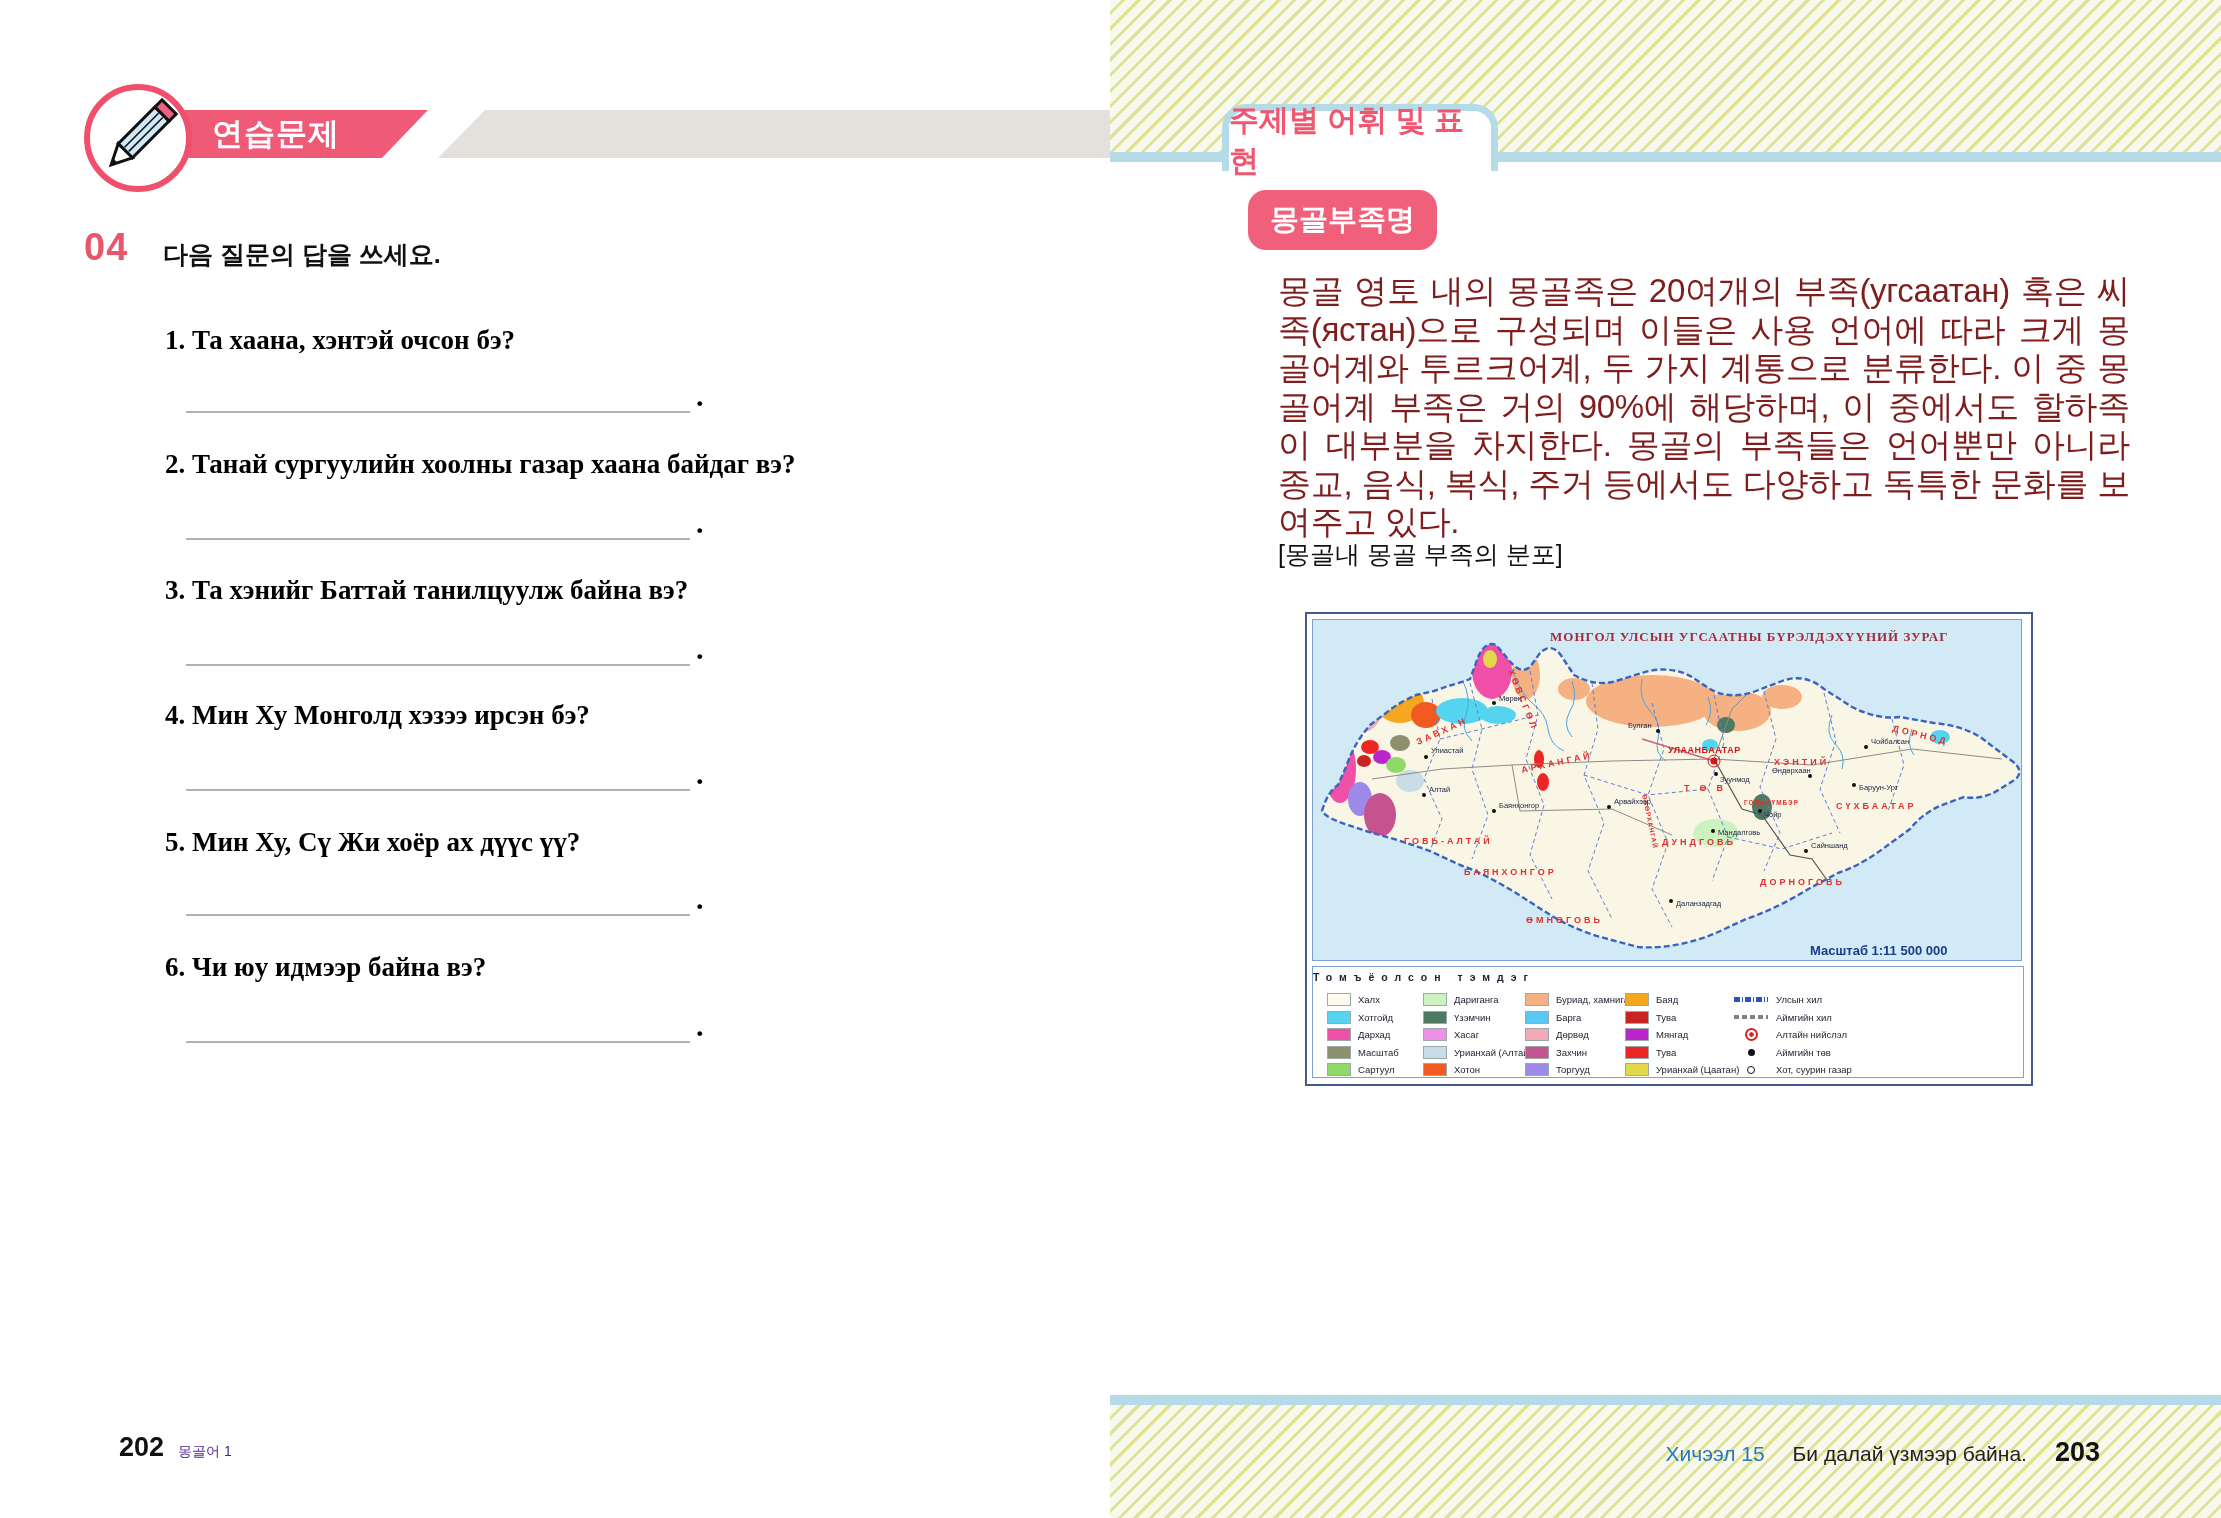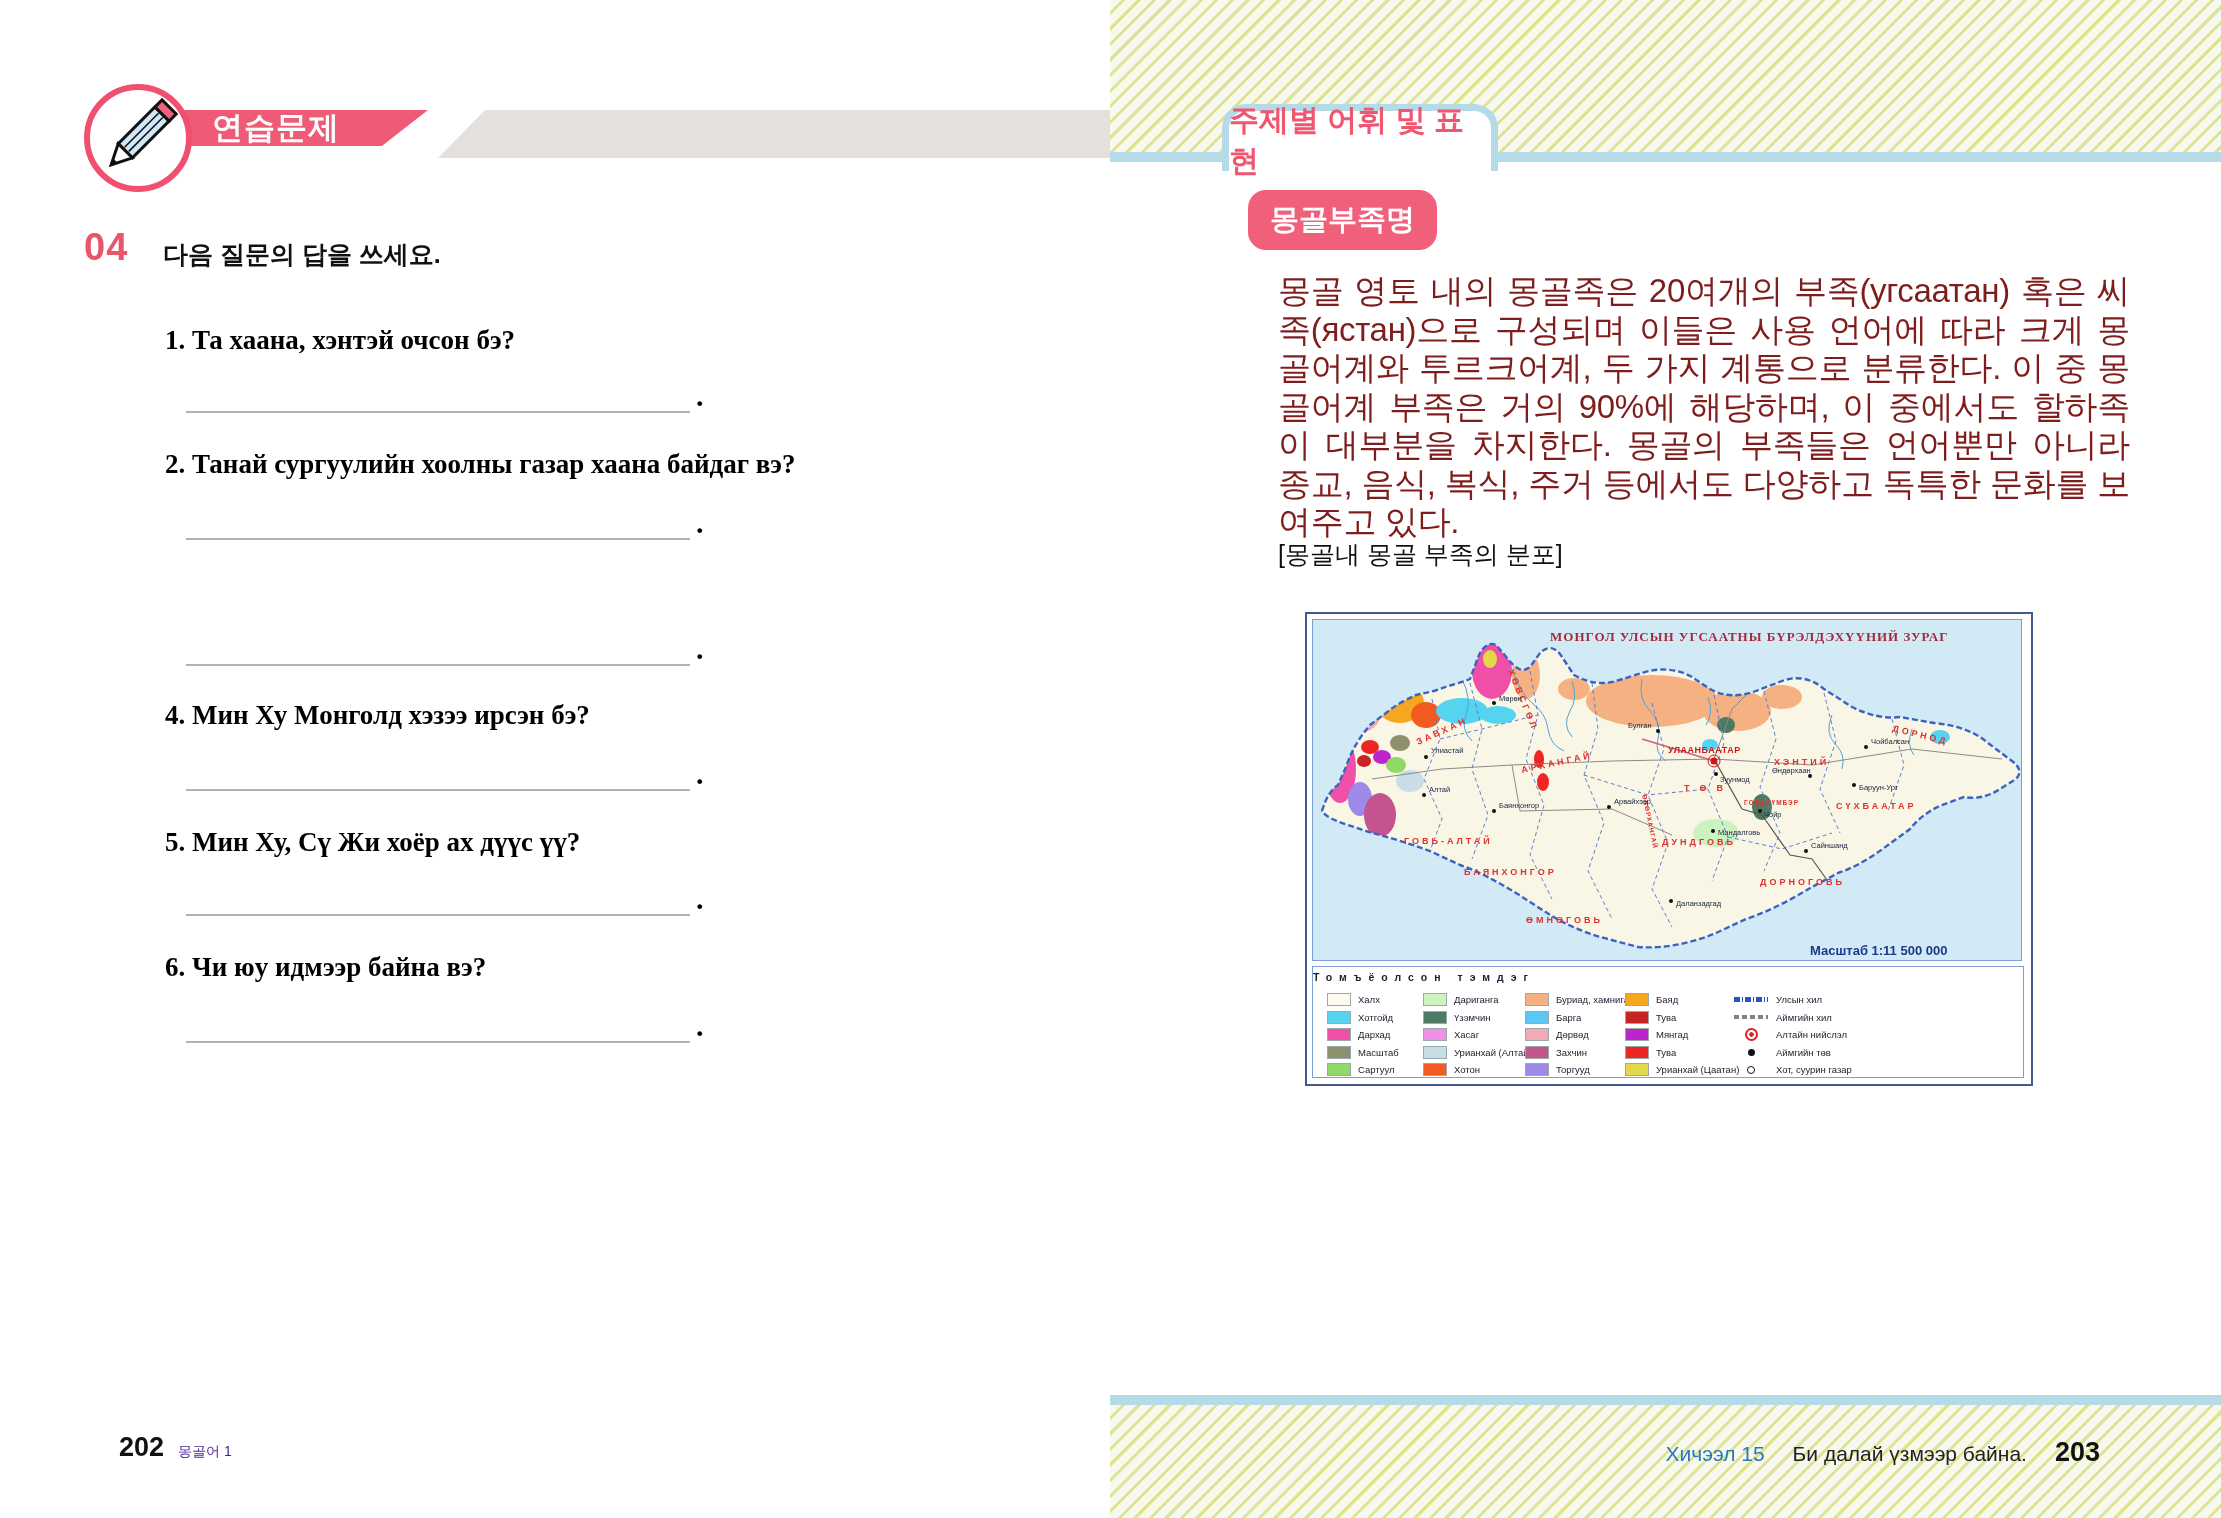--- a/index.html
+++ b/index.html
@@ -1,21 +1,21 @@
 <!DOCTYPE html>
 <html><head>
 <meta charset="utf-8">
 <style>
   html,body{margin:0;padding:0;background:#fff;}
   #page{position:relative;width:2221px;height:1518px;background:#fff;overflow:hidden;
         font-family:"Liberation Sans",sans-serif;}
   .abs{position:absolute;}
 
   
-  .ribbon-pink{left:140px;top:110px;width:288px;height:36px;background:#ef5a77;
+  .ribbon-pink{left:140px;top:110px;width:288px;height:48px;background:#ef5a77;
      clip-path:polygon(0 0,100% 0,84% 100%,0 100%);display:flex;align-items:center;}
   .ribbon-pink span{color:#fff;font-weight:bold;font-size:31px;padding-left:72px;letter-spacing:1px;}
   .ribbon-gray{left:438px;top:110px;width:672px;height:48px;background:#e4e0dc;
      clip-path:polygon(7% 0,100% 0,100% 100%,0 100%);}
   .pencil-circle{left:84px;top:84px;width:96px;height:96px;border-radius:50%;
      background:#fff;border:6px solid #f0506e;z-index:3;}
   .ex-num{left:84px;top:226px;color:#e8566e;font-size:38px;font-weight:bold;letter-spacing:1px;}
   .ex-inst{left:163px;top:238px;color:#111;font-size:25px;font-weight:600;}
   .q{color:#000;font-size:27px;font-weight:bold;font-family:"Liberation Serif",serif;left:165px;white-space:nowrap;}
   .ans{left:186px;width:504px;height:0;border-bottom:2px solid #b5b2ae;}
@@ -99,20 +99,21 @@
     <div class="abs ex-inst">다음 질문의 답을 쓰세요.</div>
 
     <div class="abs q" style="top:325px">1. Та хаана, хэнтэй очсон бэ?</div>
     <div class="abs ans" style="top:411px"></div>
     <div class="abs dot" style="top:379px">.</div>
 
     <div class="abs q" style="top:449px">2. Танай сургуулийн хоолны газар хаана байдаг вэ?</div>
     <div class="abs ans" style="top:538px"></div>
     <div class="abs dot" style="top:506px">.</div>
 
+    <div class="abs q" style="top:575px">3. Та хэнийг Баттай танилцуулж байна вэ?</div>
     <div class="abs ans" style="top:664px"></div>
     <div class="abs dot" style="top:632px">.</div>
 
     <div class="abs q" style="top:700px">4. Мин Ху Монголд хэзээ ирсэн бэ?</div>
     <div class="abs ans" style="top:789px"></div>
     <div class="abs dot" style="top:757px">.</div>
 
     <div class="abs q" style="top:827px">5. Мин Ху, Сү Жи хоёр ах дүүс үү?</div>
     <div class="abs ans" style="top:914px"></div>
     <div class="abs dot" style="top:882px">.</div>

